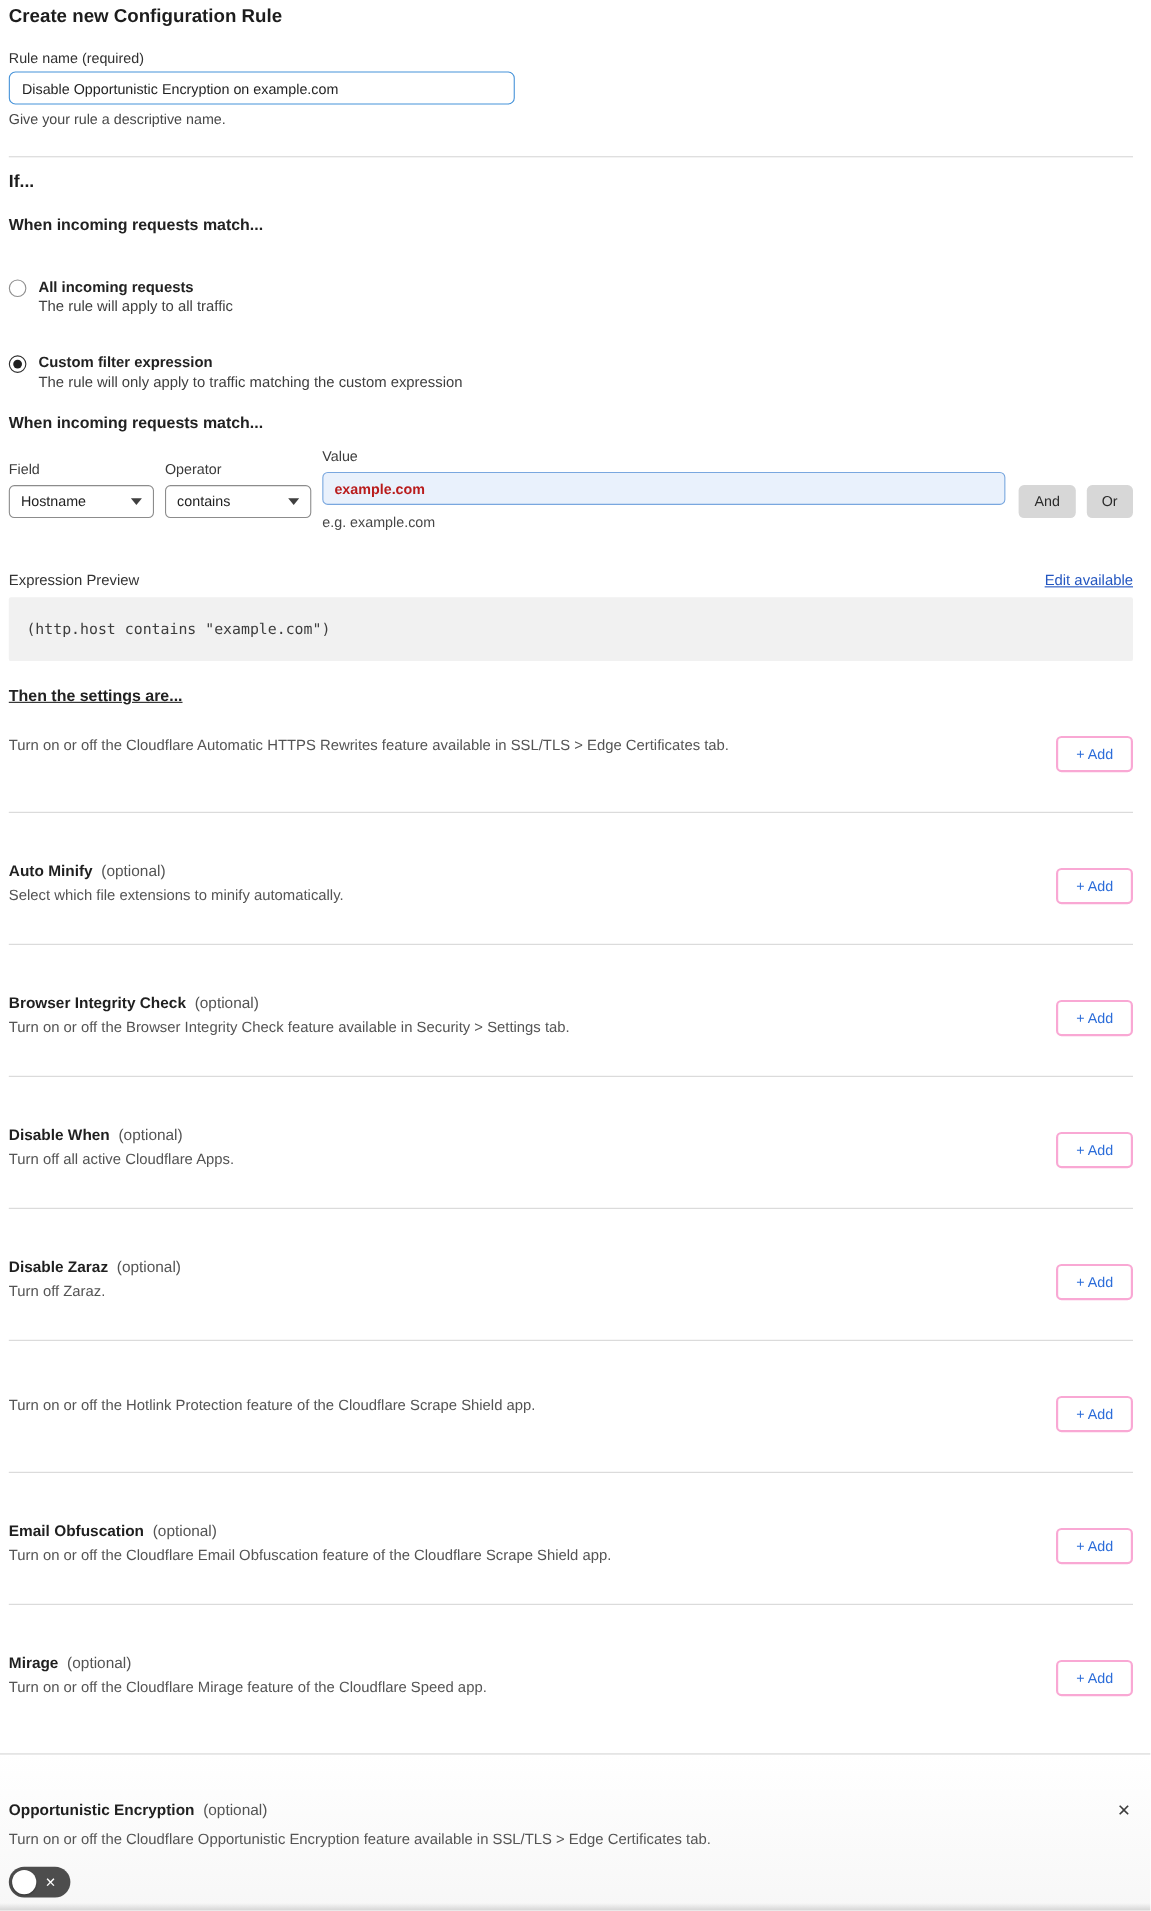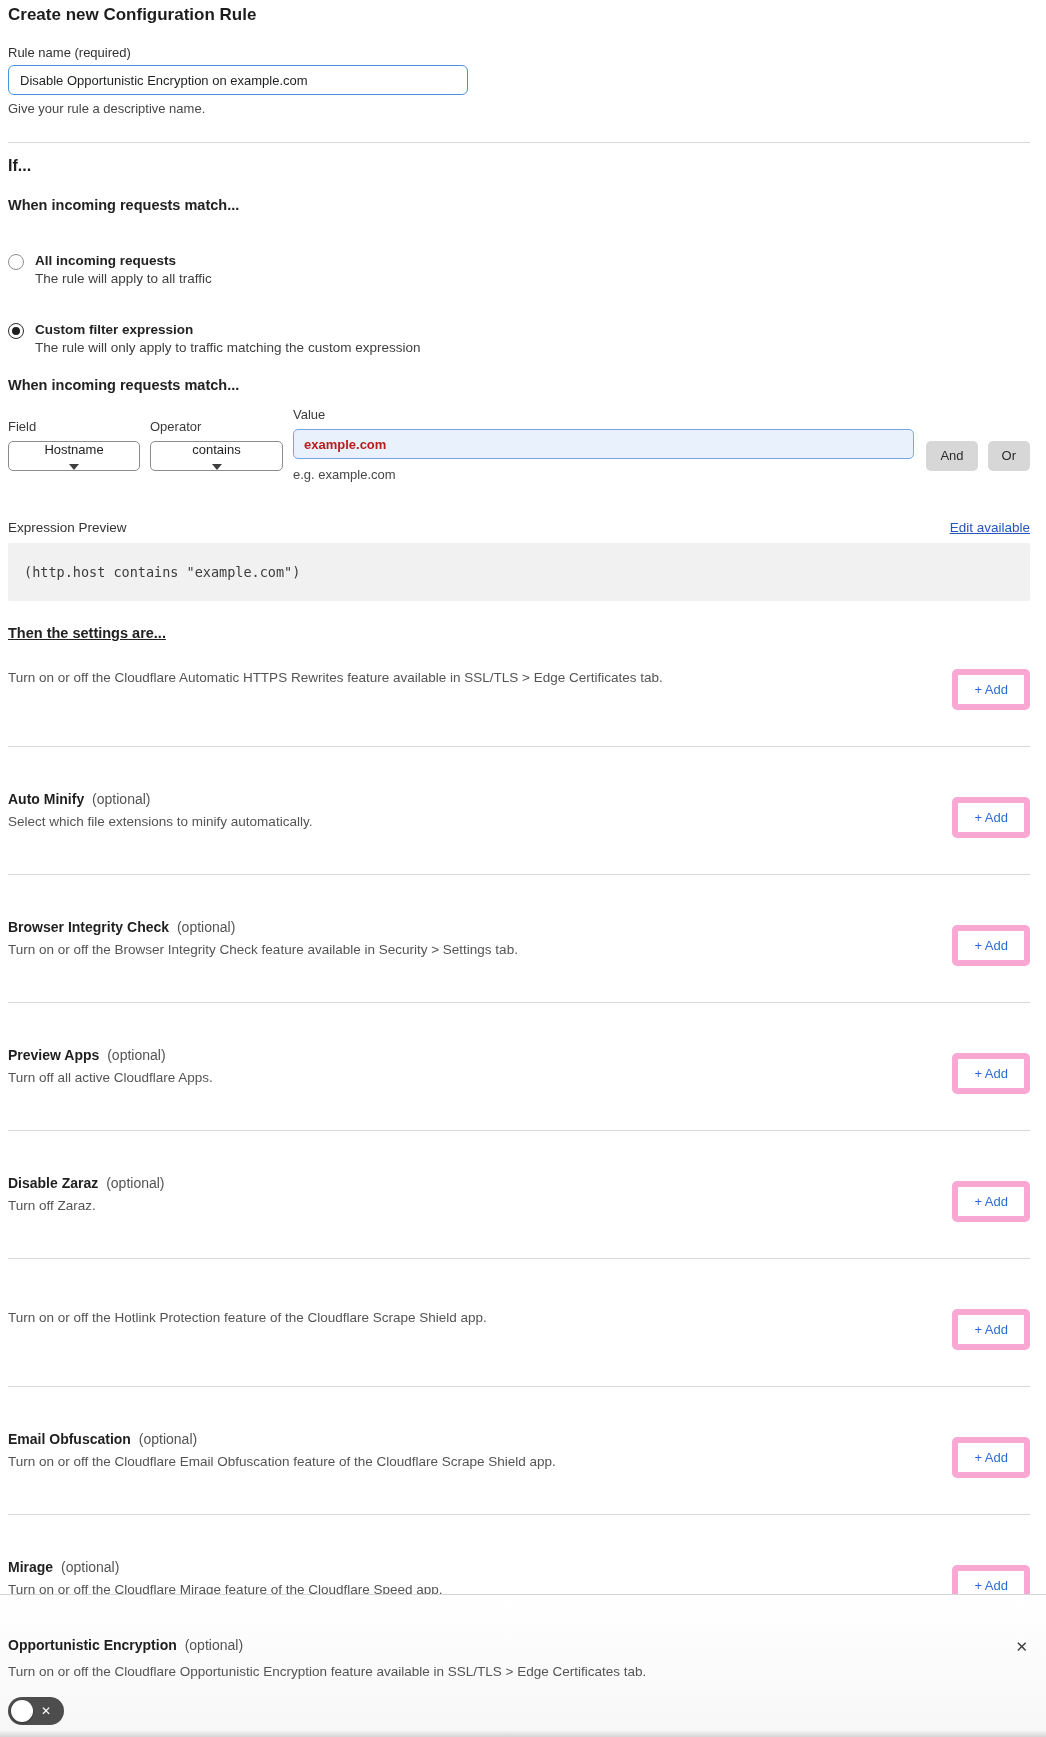--- a/index.html
+++ b/index.html
@@ -48,21 +48,21 @@
   .filter-row { display: flex; align-items: center; margin-top: 14px; }
   .col-label { font-size: 13px; color: #3a3a3a; height: 16px; }
   .field-col { width: 132px; }
   .op-col { width: 133px; margin-left: 10px; }
   .value-col { flex: 1 1 auto; margin-left: 10px; }
   .conj-col { flex: none; margin-left: 12px; display: flex; gap: 10px; margin-top: 22px; }
 
   .select {
     margin-top: 6px; height: 30px; border: 1px solid #8c8c8c; border-radius: 5px;
     background: #fff; display: flex; align-items: center; justify-content: space-between;
-    padding: 0 10px; font-size: 13px; color: #222; cursor: pointer; flex-direction: column;
+    padding: 0 10px; font-size: 13px; color: #222; cursor: pointer;
   }
   .caret { width: 0; height: 0; border-left: 5px solid transparent; border-right: 5px solid transparent; border-top: 6px solid #3f3f3f; }
 
   .value-input {
     margin-top: 6px; width: 100%; height: 30px;
     border: 1px solid #79a7df; border-radius: 5px; background: #e9f1fc;
     padding: 0 10px; font-family: "Liberation Sans", sans-serif; font-size: 13px;
     font-weight: 700; color: #b91c1c; outline: none;
   }
   .value-help { margin-top: 8px; font-size: 13px; color: #474747; }
@@ -89,21 +89,21 @@
   .setting:not(.first) { padding-top: 44px; }
   .setting.last { border-bottom: none; }
   .setting-row { display: flex; align-items: flex-start; }
   .setting-text { flex: 1 1 auto; }
   .setting-title { font-size: 14px; }
   .setting-name { font-weight: 700; color: #1f1f1f; }
   .optional { font-weight: 400; color: #545454; margin-left: 4px; }
   .setting-desc { margin-top: 7px; font-size: 13.5px; color: #545454; }
   .add-btn {
     flex: none; margin-top: 6px; padding: 7px 16px;
-    background: #fff; border: 6px solid #f9a8d4; border-radius: 5px;
+    background: #fff; border: 2px solid #f9a8d4; border-radius: 5px;
     color: #2b6cd9; font-family: "Liberation Sans", sans-serif; font-size: 13px; cursor: pointer;
   }
 
   .footer {
     flex: none; position: relative; border-top: 1px solid #d5d5d5;
     padding: 42px 16px 0 8px; height: 143px;
     background: linear-gradient(#ffffff, #f7f7f7);
   }
   .footer::after {
     content: ""; position: absolute; left: 0; right: 0; bottom: 0; height: 7px;
@@ -229,21 +229,21 @@
           <p class="setting-desc">Turn on or off the Browser Integrity Check feature available in Security &gt; Settings tab.</p>
         </div>
         <button class="add-btn">+ Add</button>
       </div>
     </section>
 
     <section class="setting">
       <div class="setting-row">
         <div class="setting-text">
           <div class="setting-title">
-            <span class="setting-name">Preview Apps</span>
+            <span class="setting-name">Disable When</span>
             <span class="optional">(optional)</span>
           </div>
           <p class="setting-desc">Turn off all active Cloudflare Apps.</p>
         </div>
         <button class="add-btn">+ Add</button>
       </div>
     </section>
 
     <section class="setting">
       <div class="setting-row">

